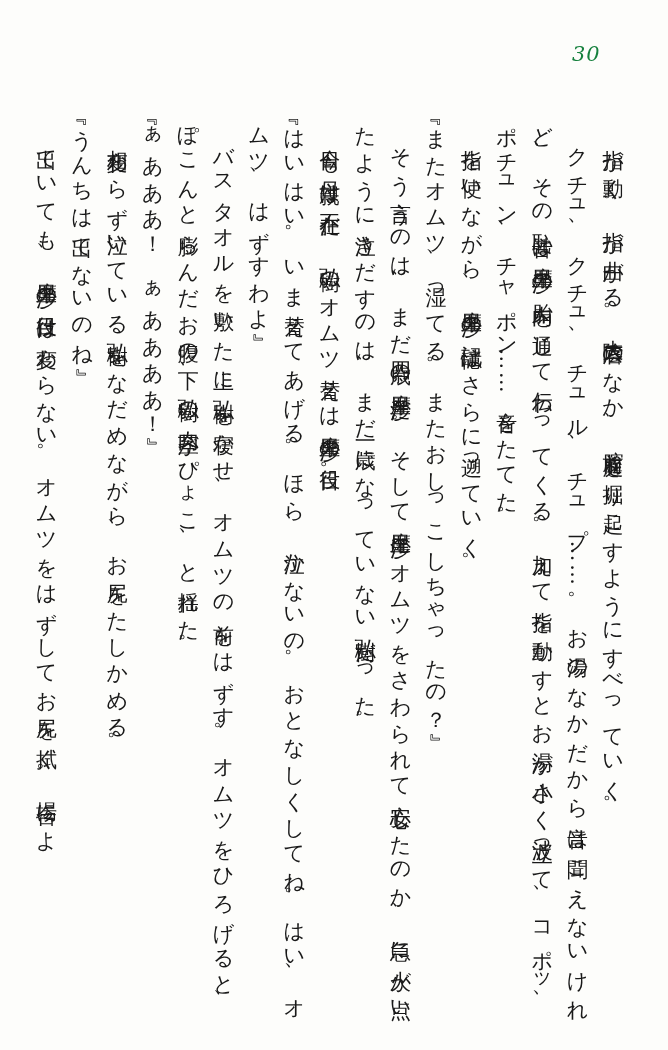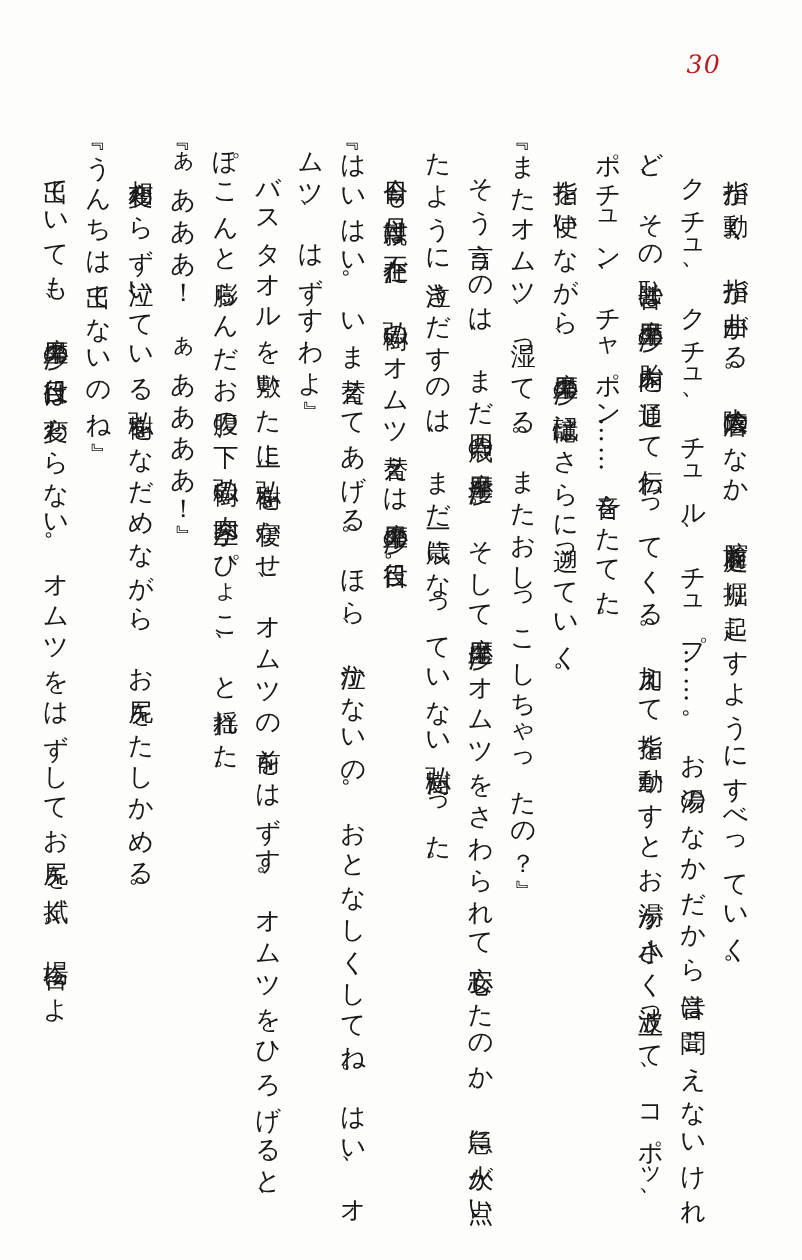--- a/index.html
+++ b/index.html
@@ -16,21 +16,21 @@
     font-family: "DejaVu Serif", "Liberation Serif", serif;
     color: #191919;
   }
   .page-number {
     position: absolute;
     top: 42px;
     left: 572px;
     font-size: 21px;
     font-style: italic;
     letter-spacing: 1px;
-    color: #b91c1c;
+    color: #15803d;
   }
   .text-block {
     position: absolute;
     top: 112px;
     right: 38px;
     height: 900px;
     writing-mode: vertical-rl;
     text-orientation: mixed;
     font-size: 21px;
     line-height: 35.4px;

